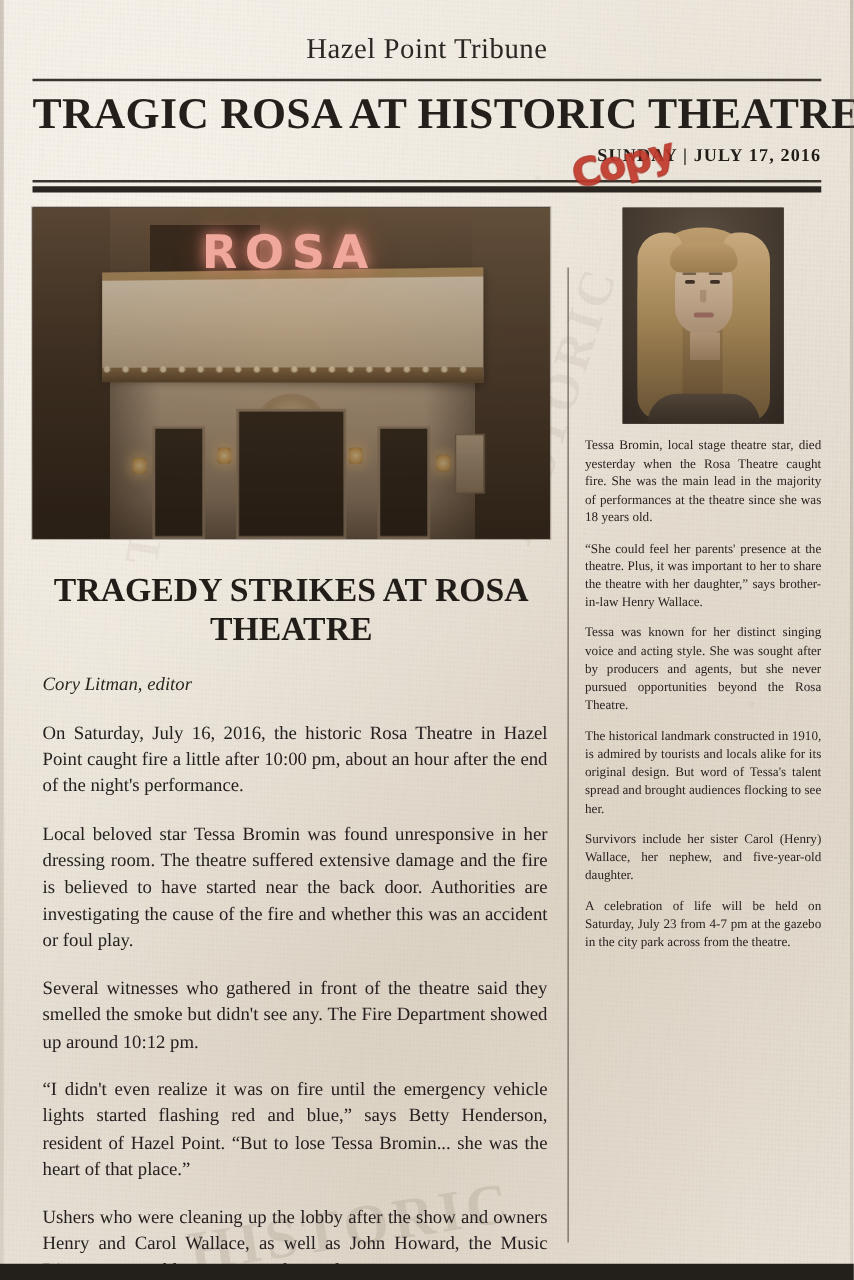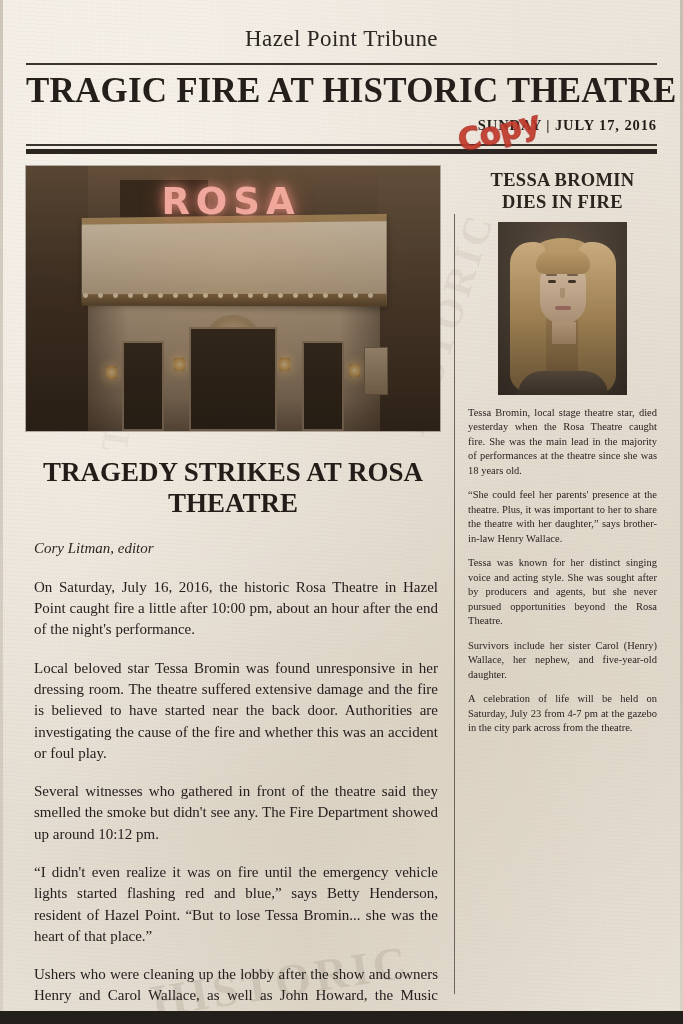--- a/index.html
+++ b/index.html
@@ -470,21 +470,21 @@
   <div class="ghost-watermark three">TRIBUNE</div>
 
   <div class="edge-left"></div>
   <div class="edge-right"></div>
 
   <div class="inner">
 
     <div class="masthead">
       <div class="paper-name">Hazel Point Tribune</div>
       <div class="rule-thin"></div>
-      <h1 class="headline-main">TRAGIC FIRE AT HISTORIC THEATRE</h1>
+      <h1 class="headline-main">TRAGIC ROSA AT HISTORIC THEATRE</h1>
       <div class="dateline-row">
         <div class="dateline">SUNDAY | JULY 17, 2016</div>
         <div class="copy-stamp">Copy</div>
       </div>
       <div class="rule-double">
         <div class="r1"></div>
         <div class="r2"></div>
       </div>
     </div>
 
@@ -526,21 +526,20 @@
           <p>Several witnesses who gathered in front of the theatre said they smelled the smoke but didn't see any. The Fire Department showed up around 10:12 pm.</p>
           <p>“I didn't even realize it was on fire until the emergency vehicle lights started flashing red and blue,” says Betty Henderson, resident of Hazel Point. “But to lose Tessa Bromin... she was the heart of that place.”</p>
           <p>Ushers who were cleaning up the lobby after the show and owners Henry and Carol Wallace, as well as John Howard, the Music Director, were able to escape unharmed.</p>
 
         </div>
       </div>
 
       <div class="col-div"></div>
 
       <div class="col-side">
-        <h3 class="side-headline">TESSA BROMIN DIES IN FIRE</h3>
 
         <div class="photo-portrait">
           <div class="pp-bg"></div>
           <div class="pp-hair-back"></div>
           <div class="pp-hair-l"></div>
           <div class="pp-hair-r"></div>
           <div class="pp-face"></div>
           <div class="pp-fringe"></div>
           <div class="pp-brow l"></div>
           <div class="pp-brow r"></div>
@@ -550,20 +549,21 @@
           <div class="pp-mouth"></div>
           <div class="pp-neck"></div>
           <div class="pp-shoulder"></div>
           <div class="pp-tint"></div>
         </div>
 
         <div class="side-body">
           <p>Tessa Bromin, local stage theatre star, died yesterday when the Rosa Theatre caught fire. She was the main lead in the majority of performances at the theatre since she was 18 years old.</p>
           <p>“She could feel her parents' presence at the theatre. Plus, it was important to her to share the theatre with her daughter,” says brother-in-law Henry Wallace.</p>
           <p>Tessa was known for her distinct singing voice and acting style. She was sought after by producers and agents, but she never pursued opportunities beyond the Rosa Theatre.</p>
+          <p>The historical landmark constructed in 1910, is admired by tourists and locals alike for its original design. But word of Tessa's talent spread and brought audiences flocking to see her.</p>
           <p>Survivors include her sister Carol (Henry) Wallace, her nephew, and five-year-old daughter.</p>
           <p>A celebration of life will be held on Saturday, July 23 from 4-7 pm at the gazebo in the city park across from the theatre.</p>
         </div>
       </div>
 
     </div>
   </div>
 
   <div class="footer-bar"></div>
 </div>

